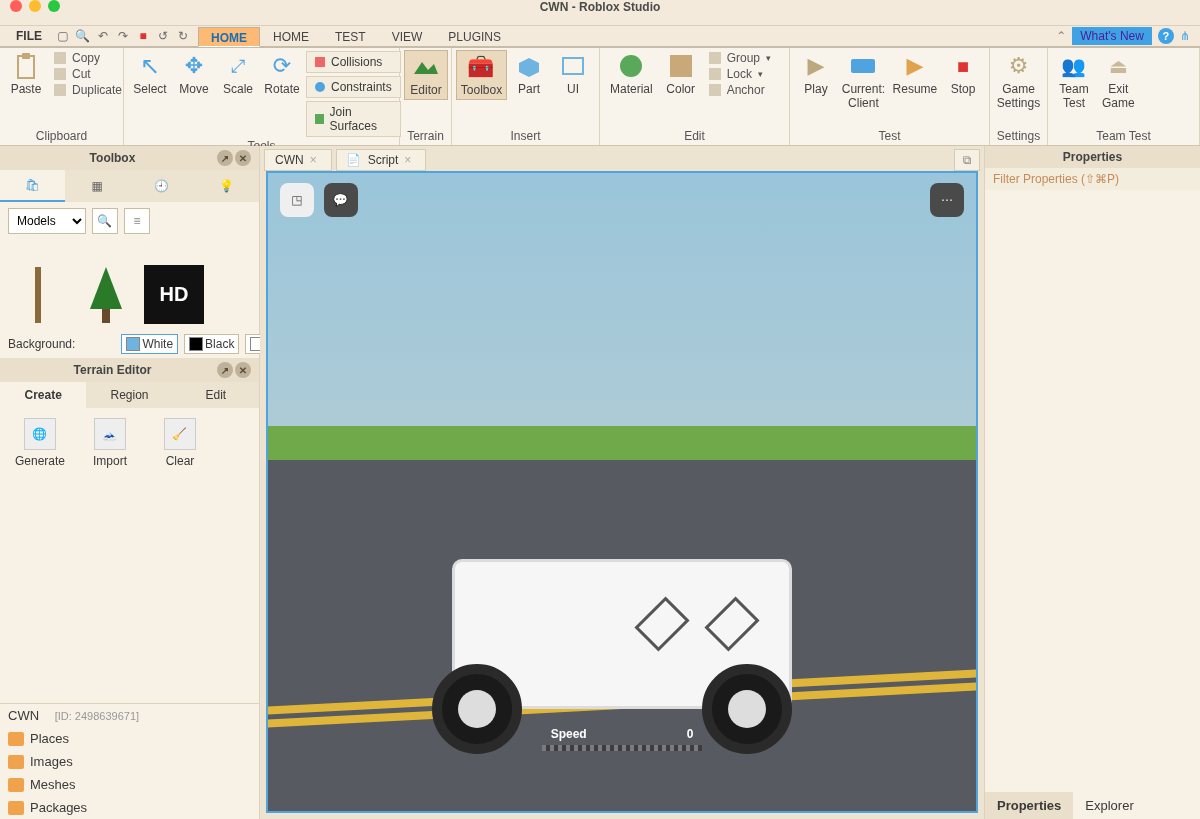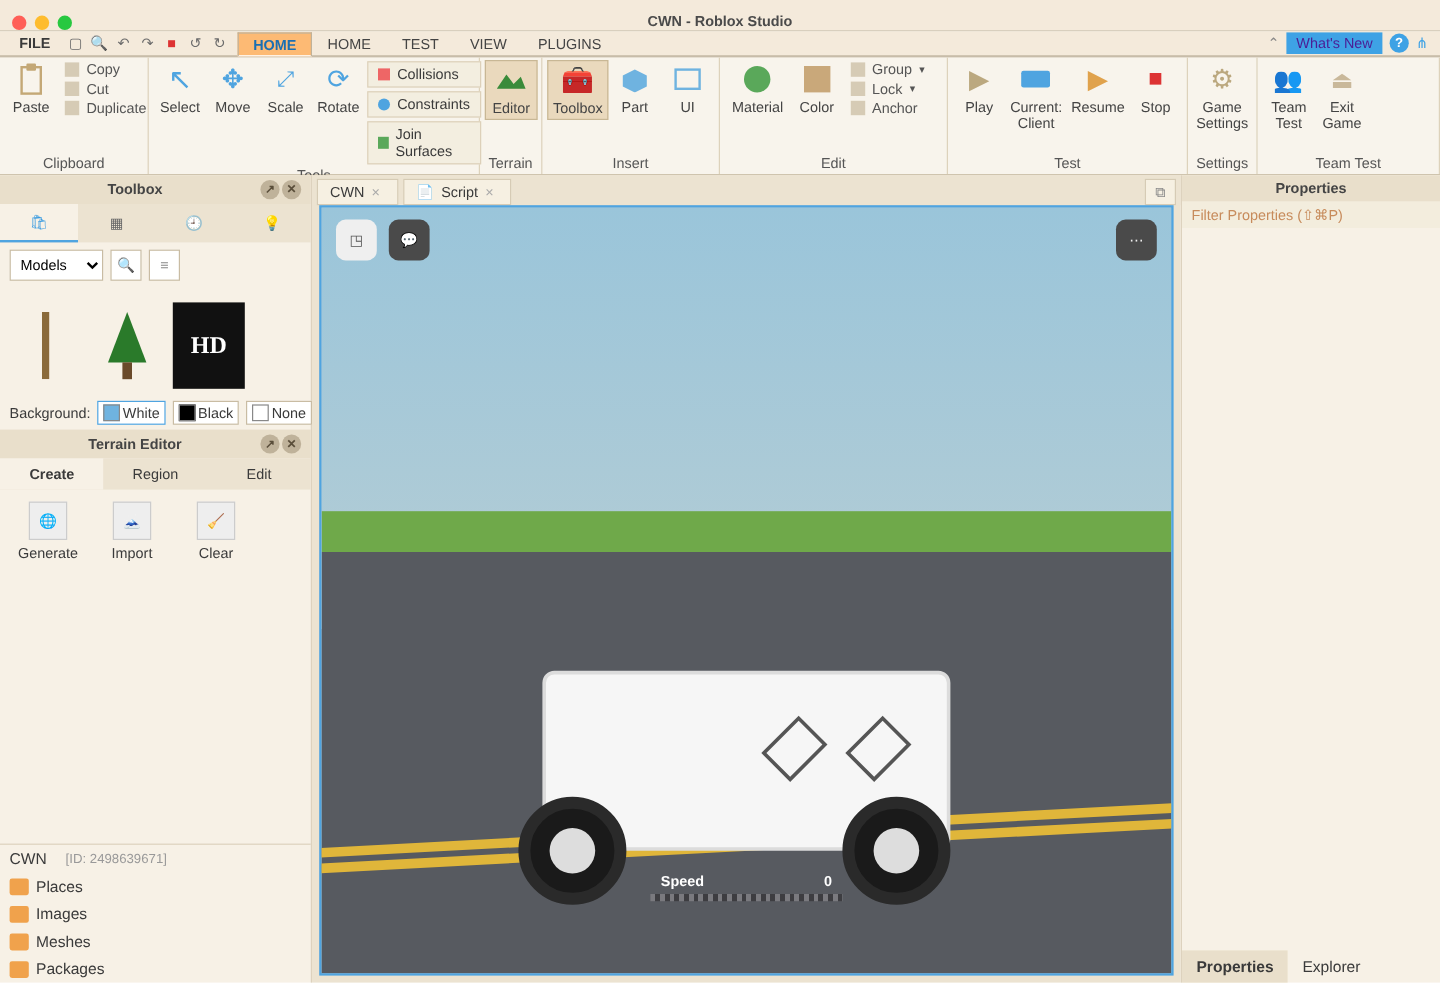--- a/index.html
+++ b/index.html
@@ -1,18 +1,18 @@
 <!DOCTYPE html>
 <html><head>
 <meta charset="utf-8">
 <style>
   * { box-sizing: border-box; margin: 0; padding: 0; }
   body { font-family: -apple-system, "Segoe UI", sans-serif; font-size: 12px; color: #3a3a3a; background: #fff; width: 1200px; height: 819px; overflow: hidden; position: relative; }
 
-  .mac-titlebar { height: 26px; background: #f4eadb; display: flex; align-items: flex-end; padding: 0 10px; border-bottom: 1px solid #d8cfbe; position: relative;}
+  .mac-titlebar { height: 26px; background: #f4eadb; display: flex; align-items: flex-start; padding: 0 10px; border-bottom: 1px solid #d8cfbe; position: relative;}
   .traffic { display: flex; gap: 7px; }
   .tl-dot { width: 12px; height: 12px; border-radius: 50%; }
   .red { background: #ff5f57; } .yellow { background: #febc2e; } .green { background: #28c840; }
   .titlebar-title { position:absolute; left:50%; transform:translateX(-50%); font-weight:600; color:#4a4a4a; }
 
   .menubar { height: 22px; background: #f4eadb; display:flex; align-items:center; padding:0 10px; border-bottom: 2px solid #c7bca9; }
   .menubar .file { font-weight:600; margin-right: 8px; padding:2px 6px;}
   .fileicons { display:flex; align-items:center; gap:6px;}
   .fileicons span { width:14px; display:inline-flex; justify-content:center; color:#6b6b6b; font-size:12px;}
   .tabstrip { display:flex; gap:0; margin-left:8px;}
@@ -44,25 +44,25 @@
   .pbtns span{ width:16px;height:16px;border-radius:50%; background:#bfb29a; color:#5a4e3a; display:inline-flex;align-items:center;justify-content:center; font-size:10px;cursor:pointer;}
 
   .toolbox-tabs { display:flex; background:#ece3d1; }
   .toolbox-tabs .tbt { flex:1; display:flex;align-items:center;justify-content:center; padding:8px 0; color:#666; cursor:pointer;}
   .toolbox-tabs .tbt.act { background:#f7f1e6; border-bottom:2px solid #4fa4e0; color:#3a9be0;}
   .toolbox-ctrl { display:flex; gap:6px; padding:6px 8px;}
   .toolbox-ctrl select { flex:0 0 78px; border:1px solid #c9bca3; background:#fff; padding:3px 4px; font-size:12px;}
   .toolbox-ctrl input { flex:1; border:1px solid #c9bca3; padding:3px 6px; font-size:12px;}
   .toolbox-ctrl .sq { width:26px;height:26px; border:1px solid #c9bca3; background:#fff; display:flex;align-items:center;justify-content:center;color:#888; cursor:pointer;}
   .tb-items { display:flex; gap:8px; padding:6px 8px; min-height: 90px; align-items:flex-end;}
-  .tb-items .itm { width:60px;height:72px;display:flex;align-items:center;justify-content:center; position:relative;font-family:Liberation Serif, serif;}
+  .tb-items .itm { width:60px;height:59px;display:flex;align-items:center;justify-content:center; position:relative;}
   .tb-items .itm:nth-child(3){ background:#111; color:#fff; font-weight:bold; font-size:20px;}
   .bgrow { display:flex; align-items:center; gap:6px; padding:4px 8px;}
   .bgopt{ display:flex;align-items:center;gap:2px; padding:2px 4px; border:1px solid #c9bca3; background:#fff; font-size:12px; cursor:pointer;}
-  .bgopt.on{ border-color:#4fa4e0;}
+  .bgopt.on{ border-color:#4fa4e0;margin-left:40px;}
   .bgopt .sw{width:14px;height:14px;border:1px solid #888;}
 
   .terrain-tabs{ display:flex; background:#ece3d1;}
   .terrain-tabs .tt{ flex:1; text-align:center; padding:6px; font-size:12px; cursor:pointer;}
   .terrain-tabs .tt.act{ background:#f7f1e6; font-weight:600;}
   .terrain-body{ display:flex; gap:10px; padding:10px; flex:0 0 auto;}
   .terrain-body .tbtn{ display:flex; flex-direction:column; align-items:center; gap:4px; width:60px; cursor:pointer;}
   .terrain-body .tbtn .tic{width:32px;height:32px;background:#eee;border:1px solid #ccc;display:flex;align-items:center;justify-content:center;}
   .spacer{flex:1;}
   .explorer{ border-top:1px solid #ddd2be;}

